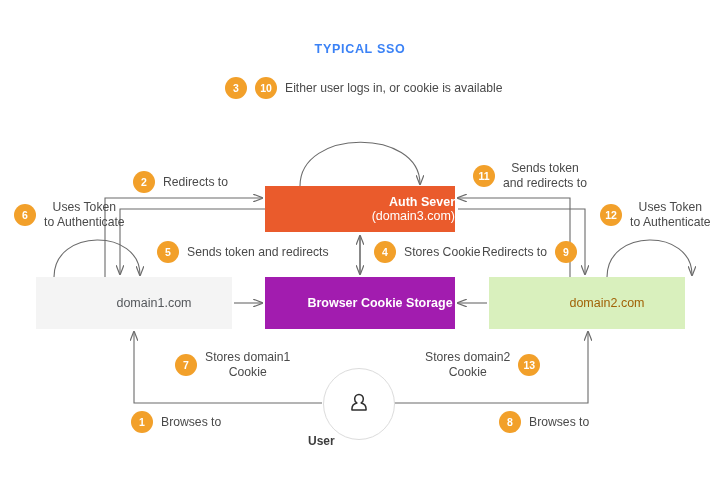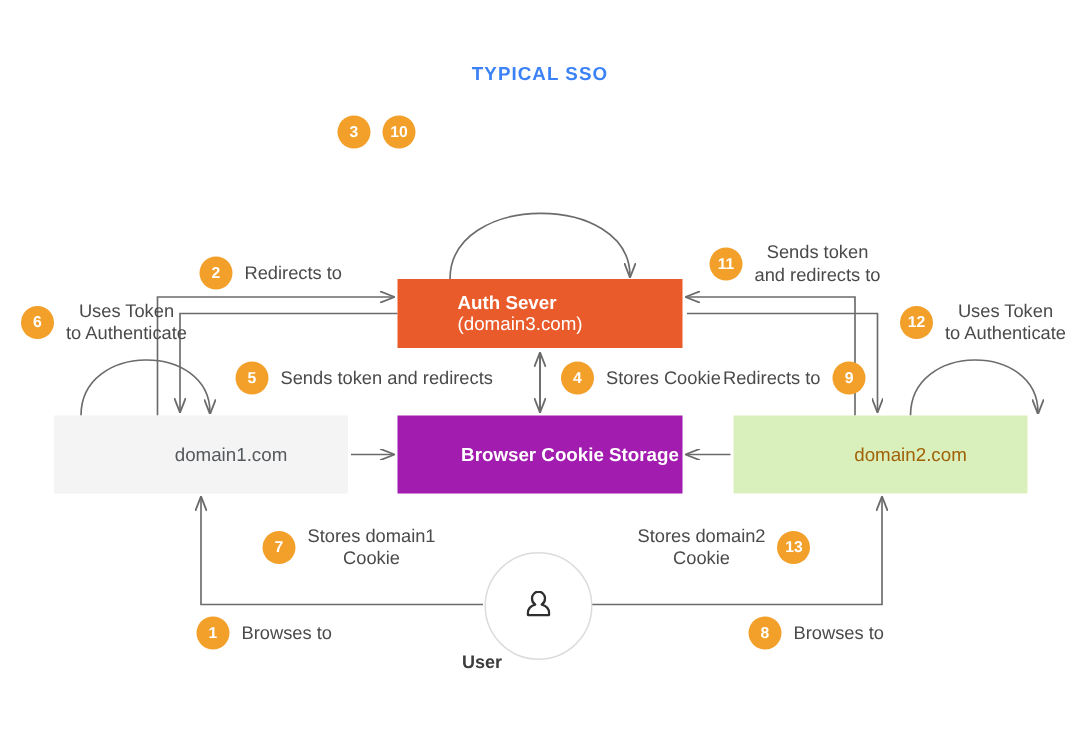--- a/index.html
+++ b/index.html
@@ -41,21 +41,21 @@
     color: #3b82f6;
   }
 
   
   .box {
     position: absolute;
     box-sizing: border-box;
     display: flex;
     align-items: center;
     justify-content: center;
-    text-align: left;
+    text-align: right;
     font-size: 12.5px;
     padding-left: 40px;
   }
   #auth-box {
     left: 265px; top: 186px;
     width: 190px; height: 46px;
     background: #ea5b2c;
     color: #ffffff;
     font-weight: bold;
   }
@@ -189,20 +189,21 @@
   <div id="user-node">
     <svg width="26" height="26" viewBox="0 0 24 24">
       <path d="M12 3.2c-2.3 0-4 1.9-4 4.2 0 1.6.8 3 2 3.7-2.6.7-4.5 2.6-4.5 5.2v1.3h13V16.3c0-2.6-1.9-4.5-4.5-5.2 1.2-.7 2-2.1 2-3.7 0-2.3-1.7-4.2-4-4.2z" fill="none" stroke="#2f2f2f" stroke-width="1.4" stroke-linejoin="round"></path>
     </svg>
   </div>
   <div id="user-label">User</div>
 
   <div class="note" style="left:225px; top:77px;">
     <span class="badge">3</span>
     <span class="badge">10</span>
+    <span class="txt">Either user logs in, or cookie is available</span>
   </div>
 
   <div class="note" style="left:133px; top:171px;">
     <span class="badge">2</span>
     <span class="txt">Redirects to</span>
   </div>
 
   <div class="note ctr" style="left:14px; top:200px;">
     <span class="badge">6</span>
     <span class="txt">Uses Token

